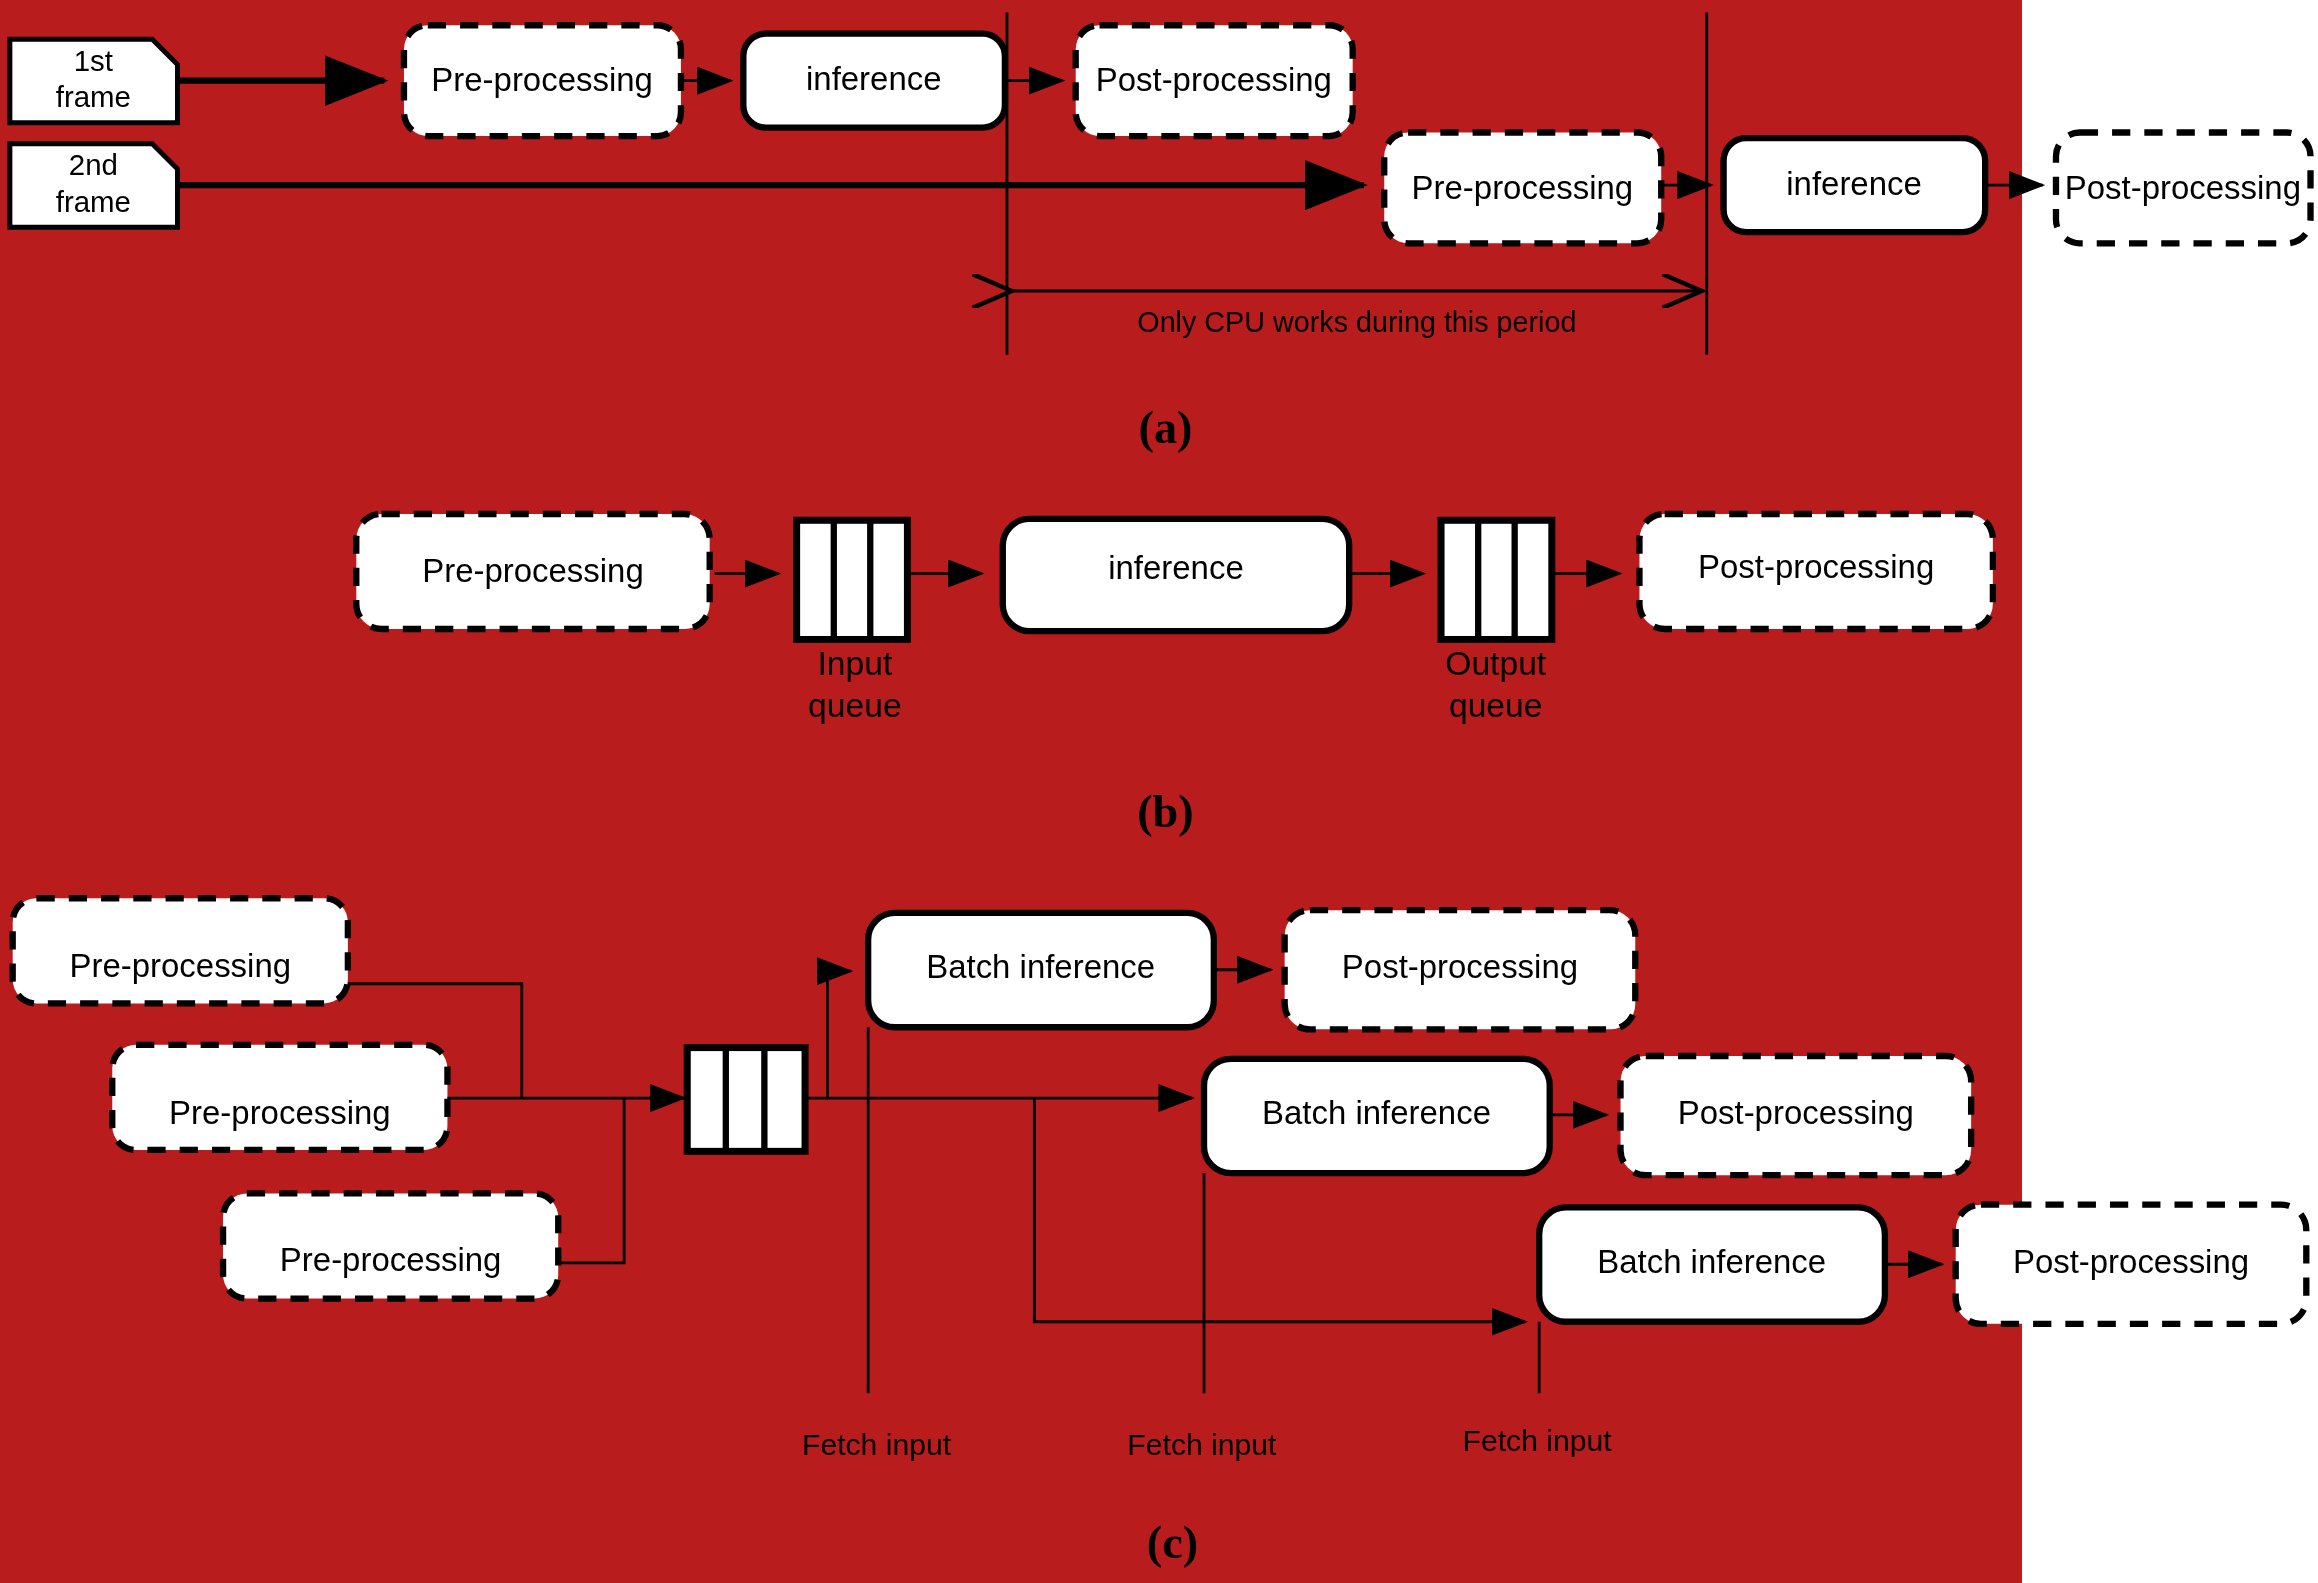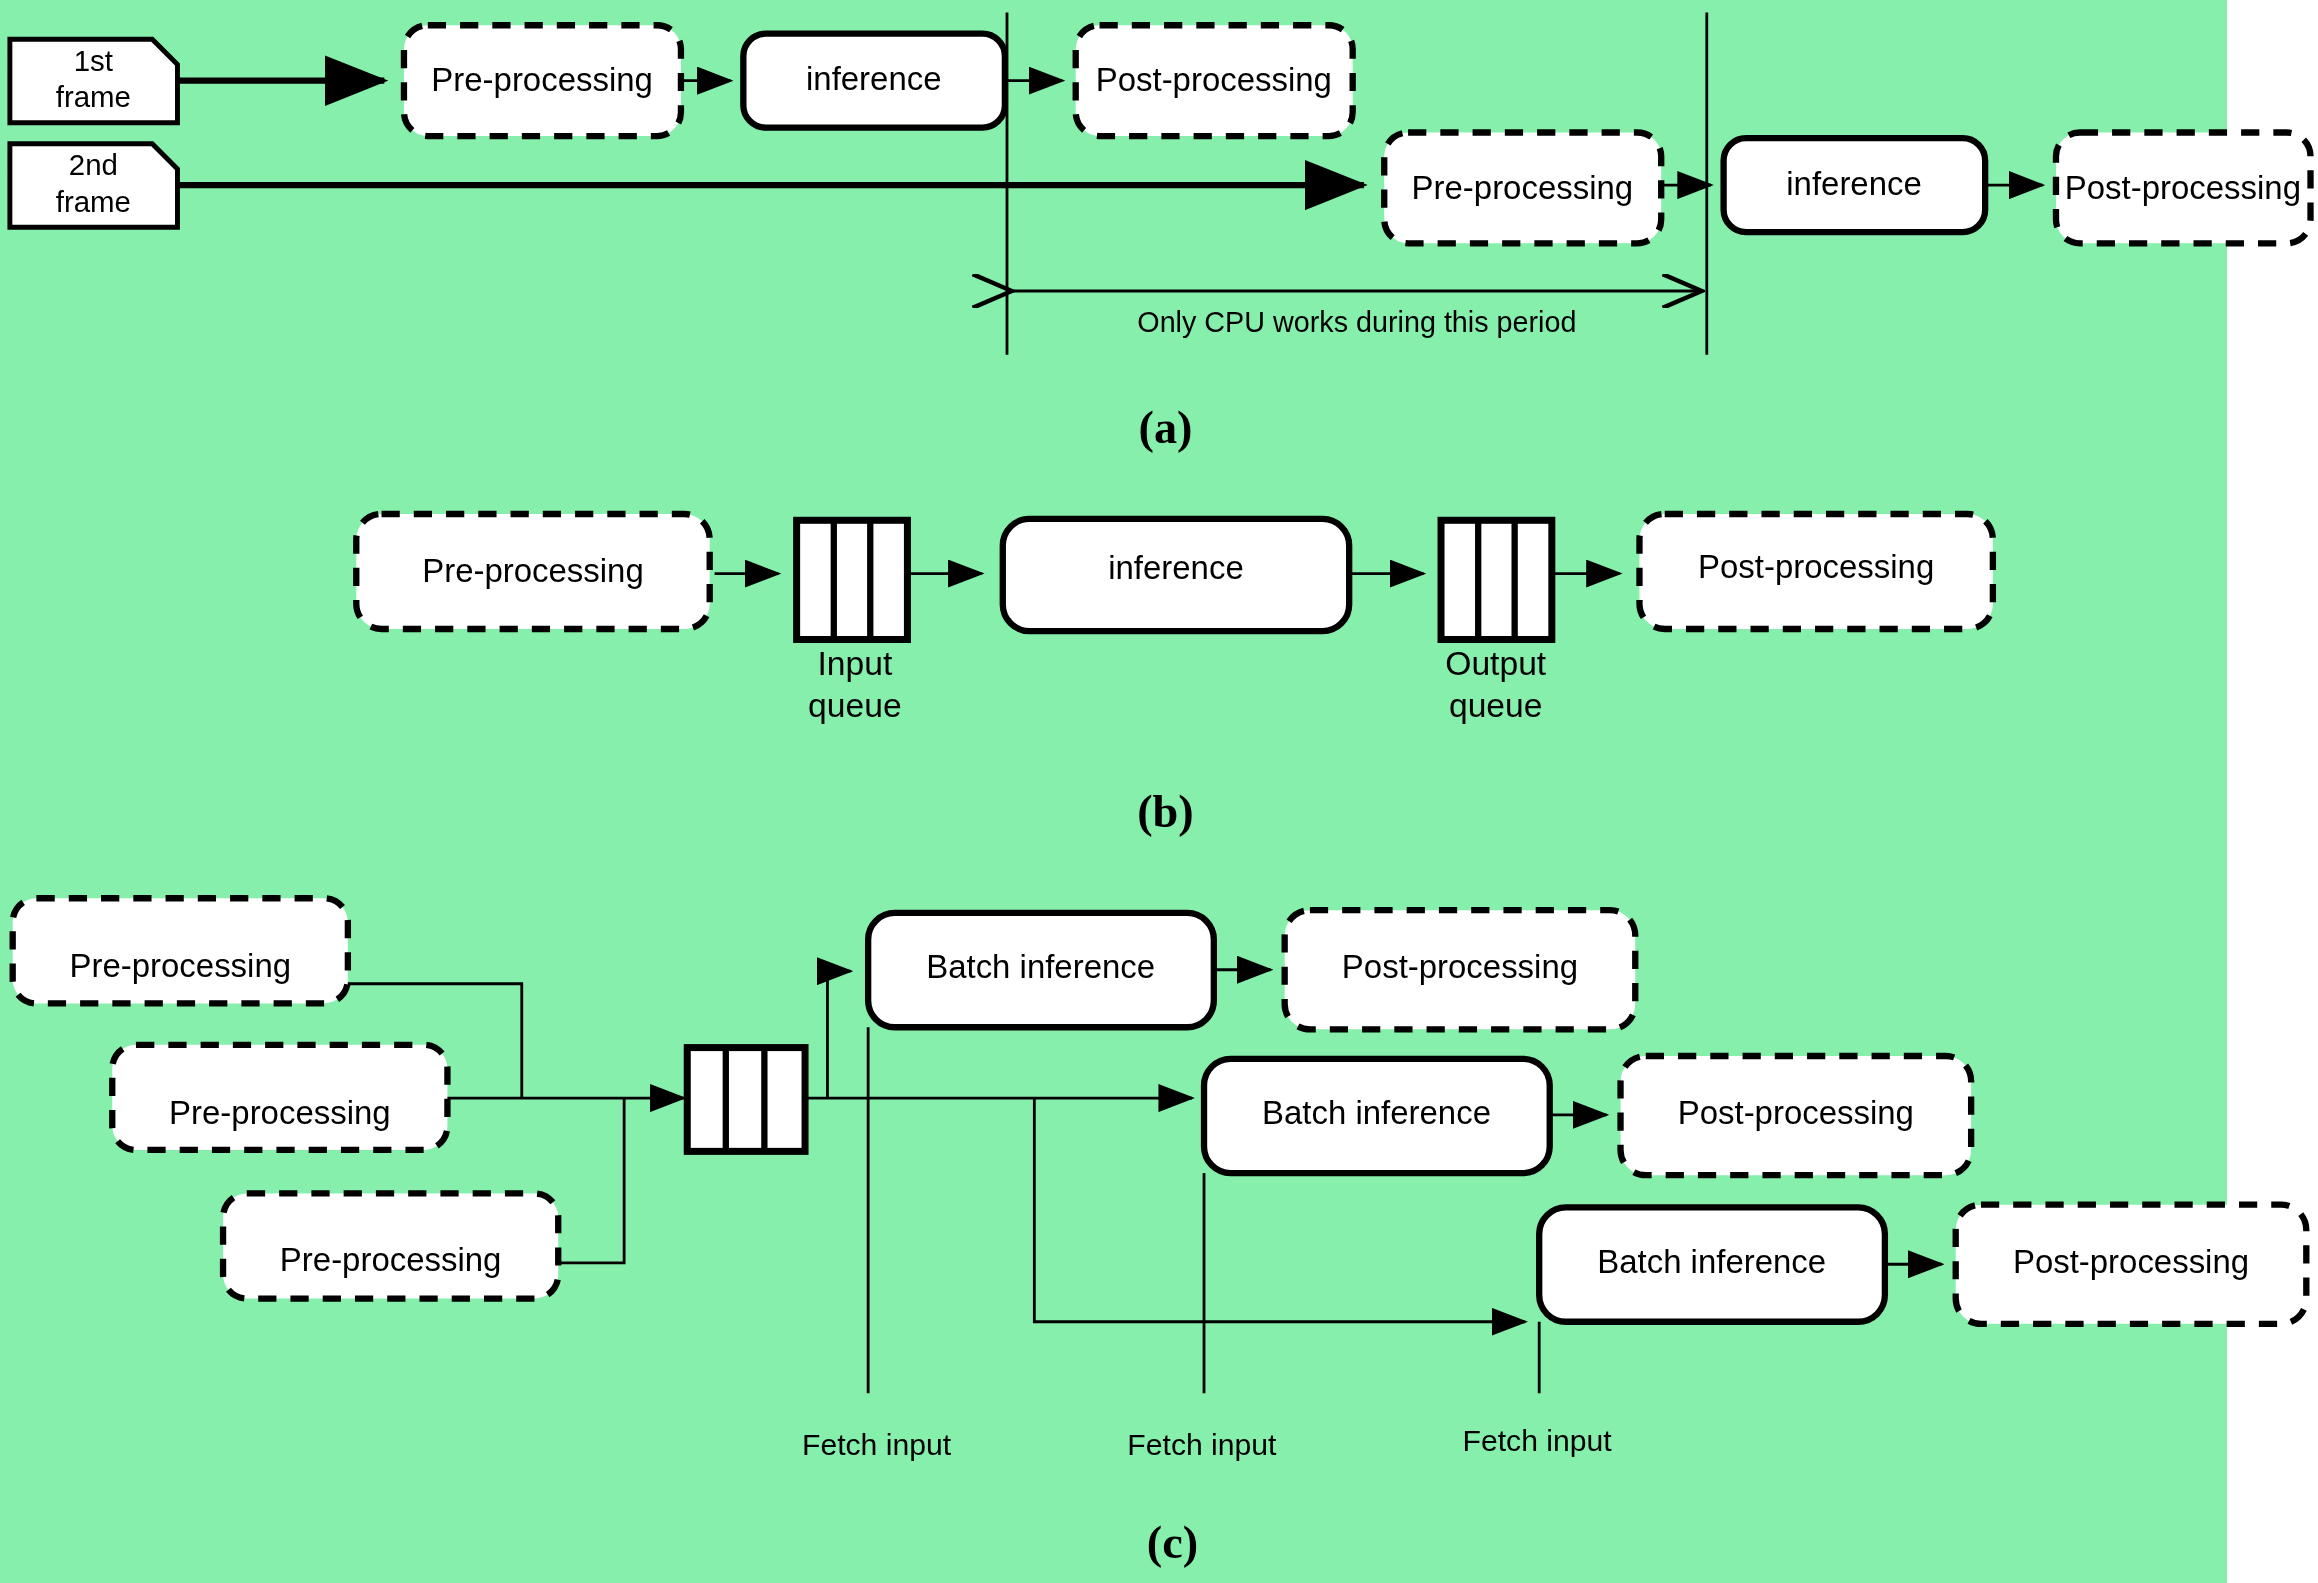--- a/index.html
+++ b/index.html
@@ -8,23 +8,23 @@
     background: #ffffff;
   }
   body {
     width: 2319px;
     height: 1584px;
     font-family: "Liberation Sans", sans-serif;
     overflow: hidden;
   }
   #figure-root {
     position: relative;
-    width: 2227px;
+    width: 2022px;
     height: 1584px;
-    background: #86efac;
+    background: #b91c1c;
   }
   svg#diagram {
     position: absolute;
     top: 0;
     left: 0;
     width: 2319px;
     height: 1584px;
     display: block;
   }
   .box-solid {

